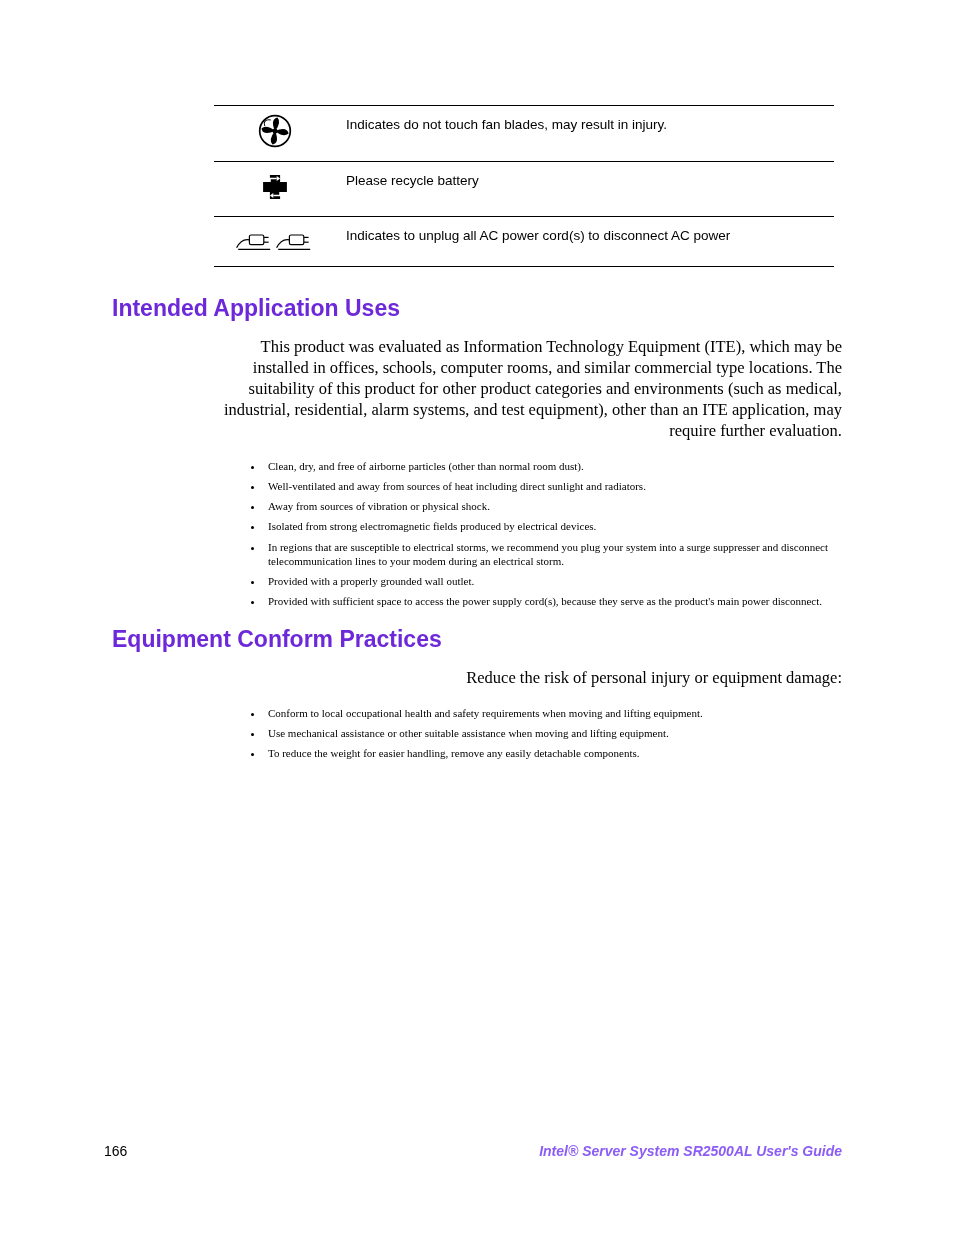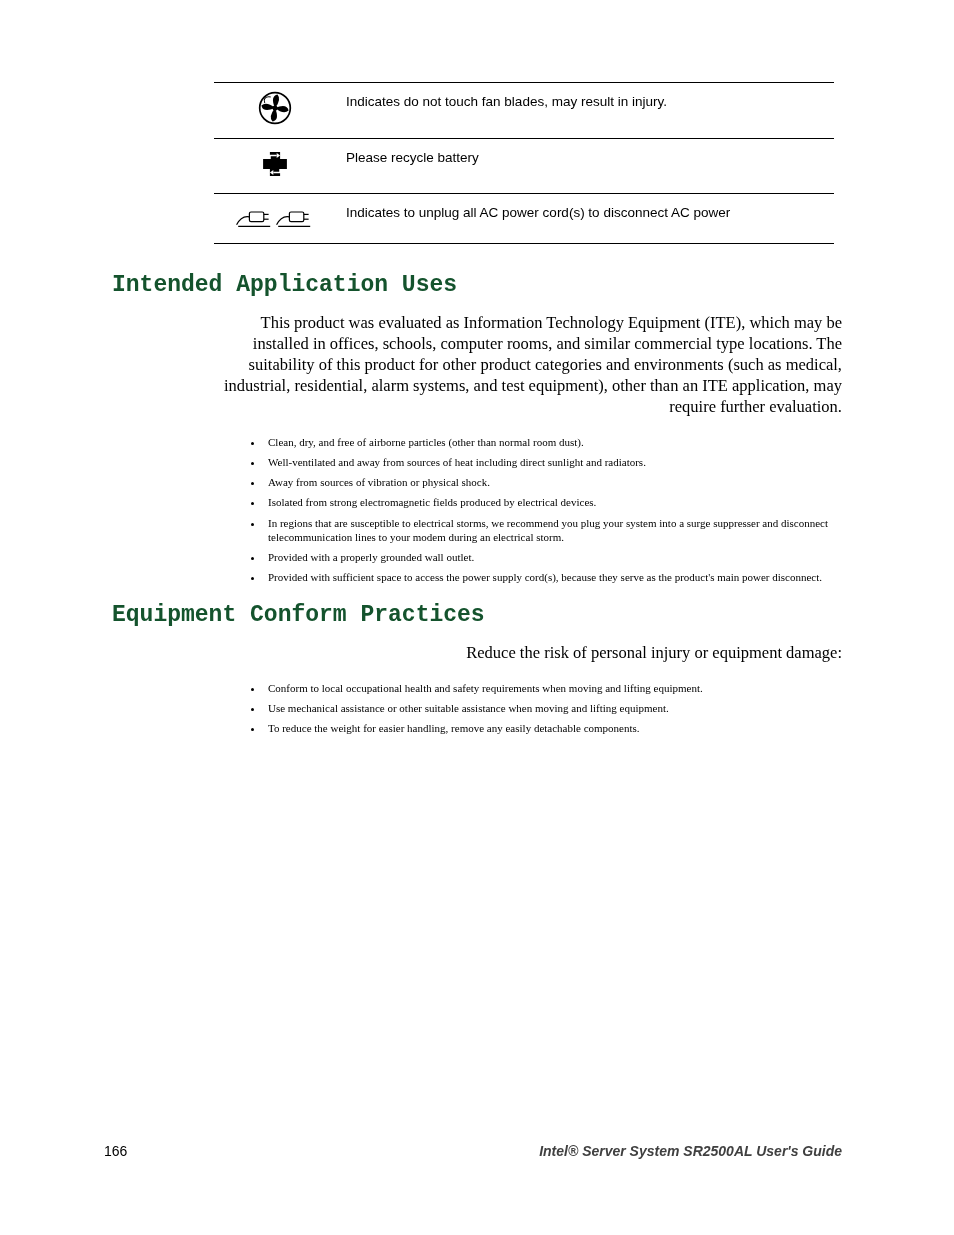--- a/index.html
+++ b/index.html
@@ -10,21 +10,21 @@
     height: 1235px;
     background: #fff;
     font-family: "Times New Roman", Times, serif;
     color: #000;
   }
   .page {
     position: relative;
     width: 954px;
     height: 1235px;
     box-sizing: border-box;
-    padding: 82px 112px 0 112px;
+    padding: 105px 112px 0 112px;
   }
   table.safety {
     width: 620px;
     border-collapse: collapse;
     margin-left: 102px;
     margin-bottom: 28px;
   }
   table.safety td {
     border-top: 1px solid #000;
     border-bottom: 1px solid #000;
@@ -37,23 +37,23 @@
   table.safety td.icon {
     width: 110px;
     text-align: center;
     vertical-align: middle;
     padding: 8px 6px;
   }
   table.safety tr:first-child td { border-top: 1.5px solid #000; }
   table.safety tr:last-child td { border-bottom: 1.5px solid #000; }
 
   h2.section {
-    font-family: Liberation Mono, monospace;
+    font-family: Liberation Sans, sans-serif;
     font-weight: bold;
-    color: #14532d;
+    color: #6d28d9;
     font-size: 23px;
     margin: 18px 0 14px 0;
   }
   p.body {
     font-size: 16.5px;
     line-height: 1.28;
     margin: 0 0 18px 102px;
     text-align: right;
   }
   ul.body {
@@ -77,21 +77,21 @@
   }
   .footer .pg {
     font-family: Arial, Helvetica, sans-serif;
     font-size: 14px;
   }
   .footer .title {
     font-family: Arial, Helvetica, sans-serif;
     font-size: 14px;
     font-style: italic;
     font-weight: bold;
-    color: #404040;
+    color: #8b5cf6;
   }
   svg.ico { display: inline-block; }
 </style>
 </head>
 <body>
 
 <div class="page">
 
   <table class="safety">
     <tbody>

